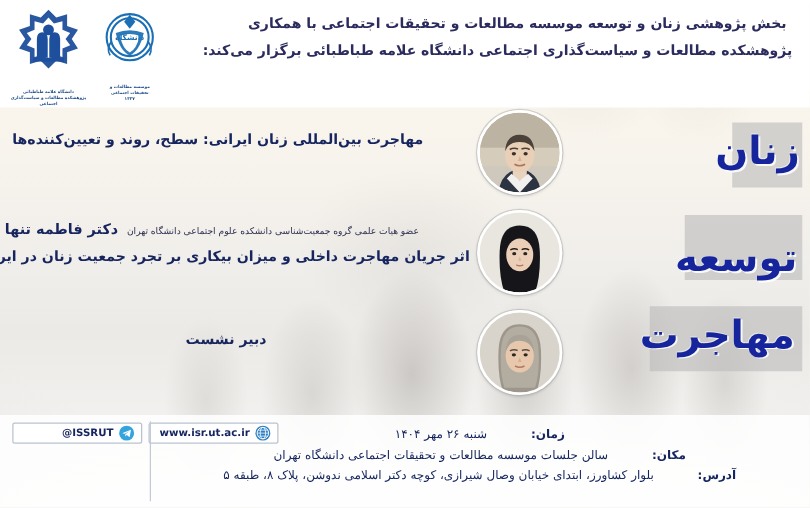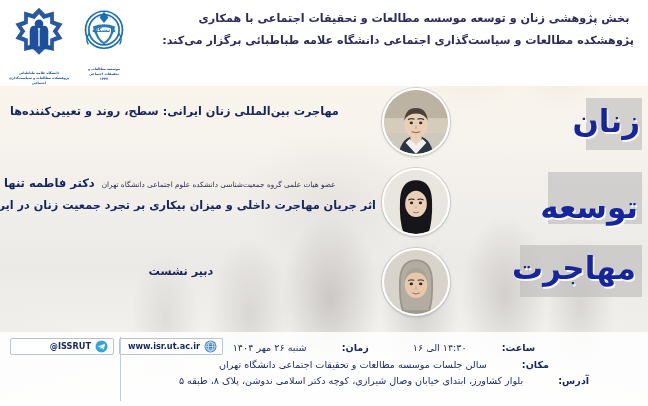--- a/index.html
+++ b/index.html
@@ -360,24 +360,20 @@
         </div>
 
 
       </div>
 
       <div class="fdivider"></div>
 
       <div class="finfo">
         <div class="line row1">
           <span>
-            <span class="lbl">ساعت:</span>
-            <span>۱۴:۳۰ الی ۱۶</span>
-          </span>
-          <span>
             <span class="lbl">زمان:</span>
             <span>شنبه ۲۶ مهر ۱۴۰۴</span>
           </span>
         </div>
         <div class="line">
           <span class="lbl">مکان:</span>
           <span>سالن جلسات موسسه مطالعات و تحقیقات اجتماعی دانشگاه تهران</span>
         </div>
         <div class="line">
           <span class="lbl">آدرس:</span>

